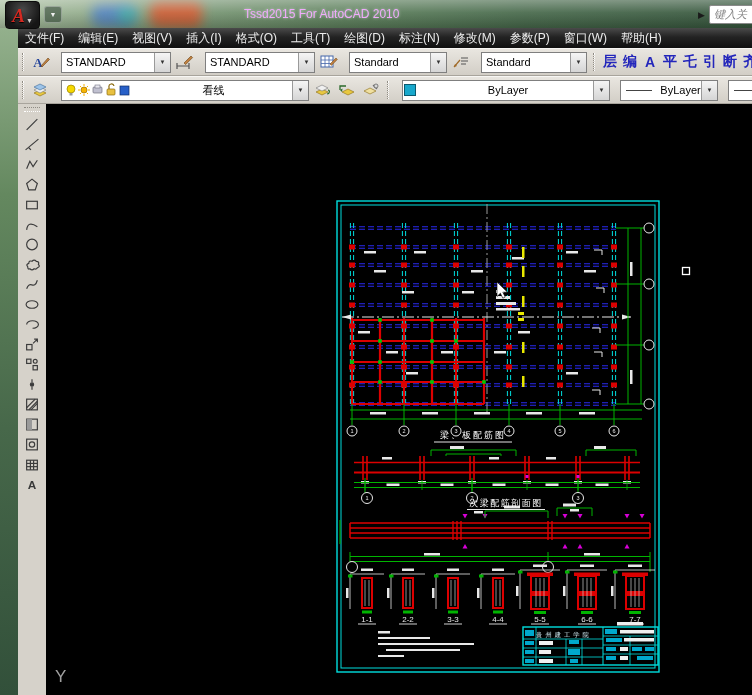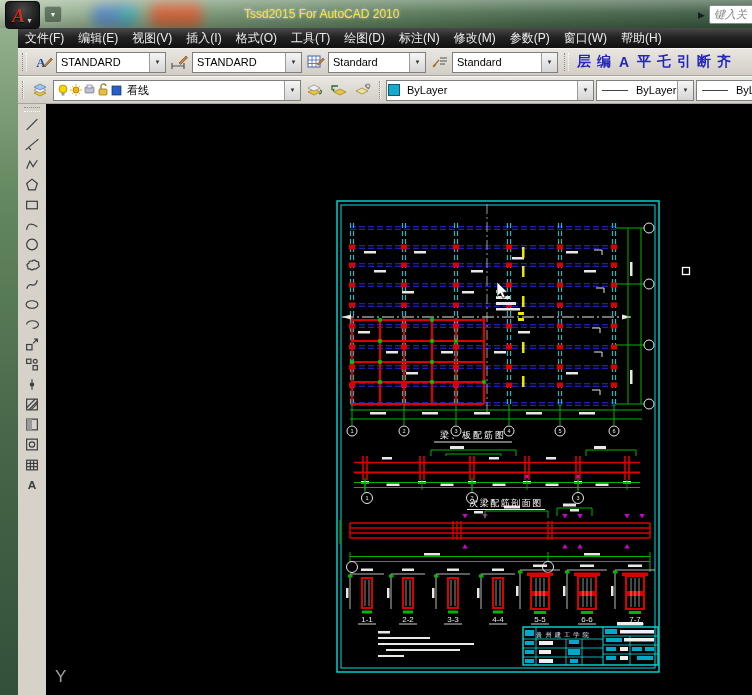--- a/index.html
+++ b/index.html
@@ -16,42 +16,42 @@
   .blob.b2{left:118px;top:6px;width:18px;height:18px;background:#3fae9e;}
   .blob.b3{left:150px;top:0;width:52px;height:28px;background:#d4542a;}
   .logo-btn{position:absolute;left:5px;top:1px;width:33px;height:26px;border-radius:4px;z-index:5;
     background:radial-gradient(circle at 50% 30%,#4a4a4a,#161616 75%);border:1px solid #0c0c0c;
     display:flex;align-items:center;justify-content:center;}
   .logo-a{font:italic bold 19px "Liberation Serif",serif;color:#d42a22;text-shadow:0 1px 1px #000;line-height:1;}
   .logo-caret{font-size:7px;color:#cfcfcf;margin:10px 0 0 1px;}
   .menu-arrow-btn{position:absolute;left:44px;top:6px;width:16px;height:15px;border-radius:3px;z-index:5;
     background:rgba(30,50,35,.5);border:1px solid rgba(255,255,255,.35);color:#f0f0f0;
     font-size:7px;display:flex;align-items:center;justify-content:center;}
-  .title-text{position:absolute;left:244px;top:7px;z-index:5;font-size:12px;color:#fde047;
+  .title-text{position:absolute;left:244px;top:7px;z-index:5;font-size:12px;color:#f0abfc;
     text-shadow:0 0 3px rgba(255,255,255,.6);white-space:nowrap;display:flex;gap:26px;}
   .infocenter{position:absolute;left:698px;top:5px;z-index:5;display:flex;align-items:center;gap:4px;}
   .ic-tri{font-size:9px;color:#1a1a1a;}
   .ic-field{width:60px;height:15px;background:#fff;border:1px solid #8a8a8a;border-radius:2px;
     padding:1px 4px;font:italic 11px "Liberation Sans",sans-serif;color:#858585;
     white-space:nowrap;overflow:hidden;}
 
   
   .menubar{position:absolute;left:18px;top:28px;width:734px;height:20px;display:flex;align-items:center;
     background:linear-gradient(180deg,#4a4a4a,#232323 45%,#101010);}
   .mitem{padding:0 7px;font-size:12px;color:#ececec;white-space:nowrap;}
 
   
   .tb{position:absolute;left:18px;width:734px;display:flex;align-items:center;
     background:linear-gradient(180deg,#e9e6e0,#d2cec6);border-top:1px solid #f7f6f3;border-bottom:1px solid #a8a49c;}
   .tb1{top:48px;height:26px;}
-  .tb2{top:76px;height:26px;}
+  .tb2{top:76px;height:26px;text-align:center;}
   .grip{width:3px;height:18px;margin:0 5px 0 4px;border-left:1px dotted #8f8b83;border-right:1px dotted #fff;}
   .tbtn{width:24px;height:22px;display:flex;align-items:center;justify-content:center;flex:none;}
   .combo{height:19px;background:#fff;border:1px solid #7f7f7f;display:flex;align-items:center;
-    font-size:11px;color:#000;margin-right:2px;flex:none;overflow:hidden;}
+    font-size:11px;color:#000;margin-right:2px;flex:none;overflow:hidden;margin-left:8px;}
   .combo .val{flex:1;padding-left:4px;white-space:nowrap;overflow:hidden;}
   .combo .arr{width:15px;height:100%;border-left:1px solid #9a9a9a;flex:none;
     background:linear-gradient(180deg,#f5f5f5,#d5d5d5);display:flex;align-items:center;justify-content:center;
     font-size:6px;color:#333;}
   .tssd-btn{width:20px;height:22px;display:flex;align-items:center;justify-content:center;flex:none;
     font-weight:bold;font-size:14px;color:#2326bb;}
   .chip{width:10px;height:10px;flex:none;margin:0 3px 0 1px;}
   .lt-sample{flex:none;width:26px;border-top:1px solid #444;margin:0 4px 0 5px;}
 
   

